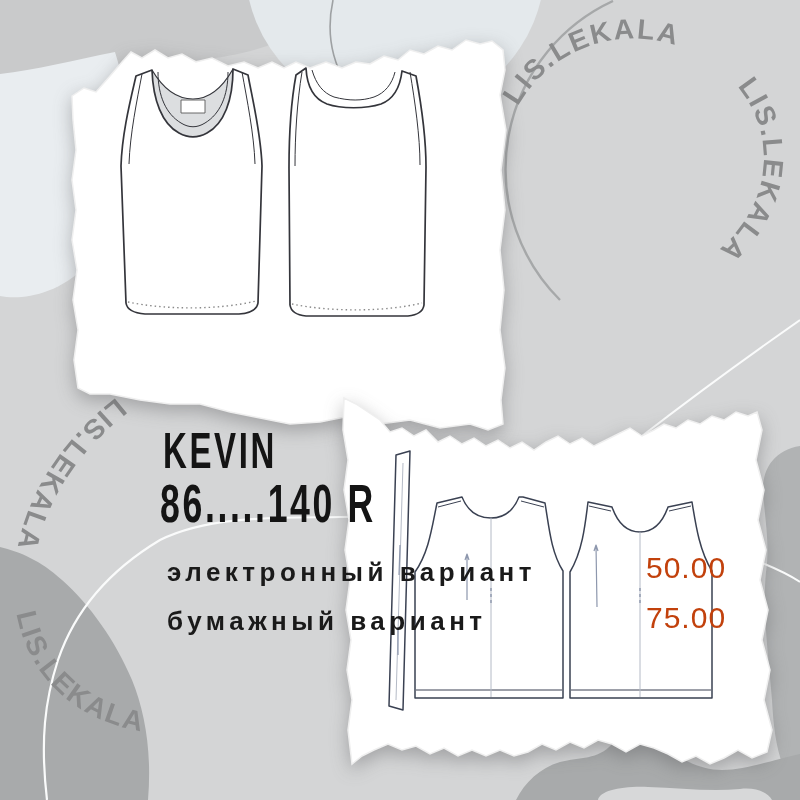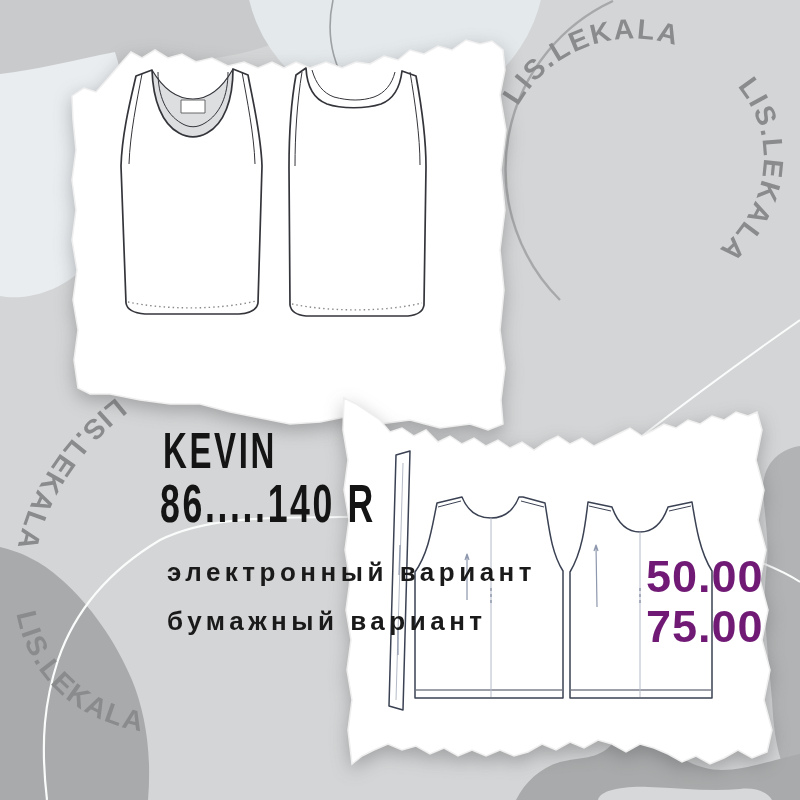--- a/index.html
+++ b/index.html
@@ -15,21 +15,21 @@
   .txt { position:absolute; color:#161616; white-space:nowrap; }
   .title-line {
     font-weight:700; transform:scaleX(0.66); transform-origin:0 0;
     letter-spacing:4px; color:#141414; line-height:1;
   }
   #pattern-title { left:163px; top:426px; font-size:50px; }
   #size-range    { left:160px; top:476px; font-size:54px; }
   .opt-label { font-weight:700; font-size:26px; letter-spacing:4.5px; color:#1a1a1a; }
   #opt-label-1 { left:167px; top:557px; }
   #opt-label-2 { left:167px; top:606px; }
-  .price { font-weight:700; font-size:45px; letter-spacing:1px; color:#701a75; }
+  .price { font-weight:400; font-size:30px; letter-spacing:1px; color:#c2410c; }
   #price-1 { left:646px; top:551px; }
   #price-2 { left:646px; top:601px;text-align:right; }
 </style>
 </head>
 <body>
 
 <div class="canvas">
 
   <svg viewBox="0 0 800 800" aria-hidden="true">
     <rect x="0" y="0" width="800" height="800" fill="#d4d5d6"></rect>

